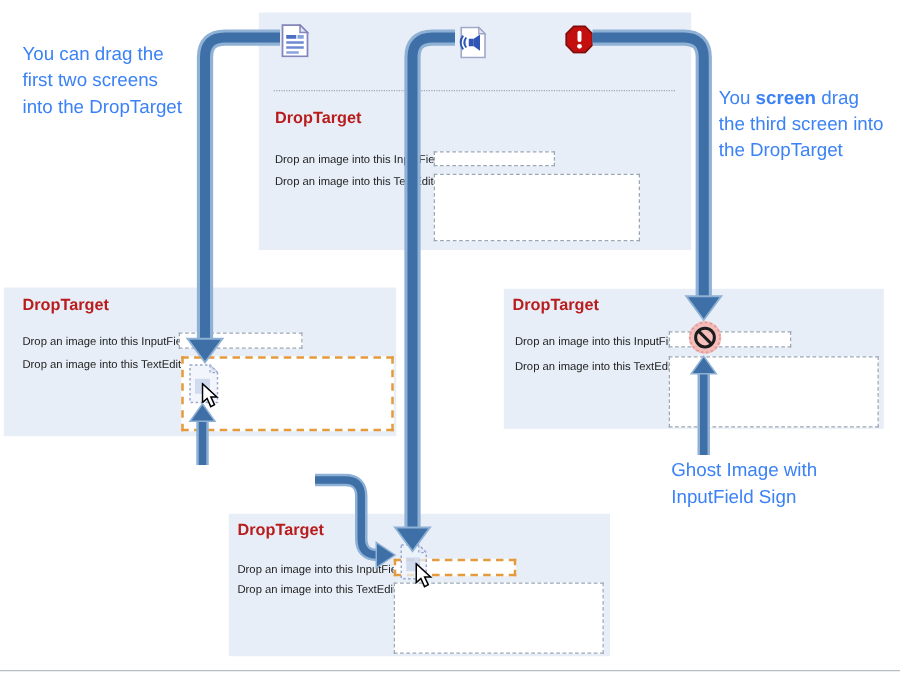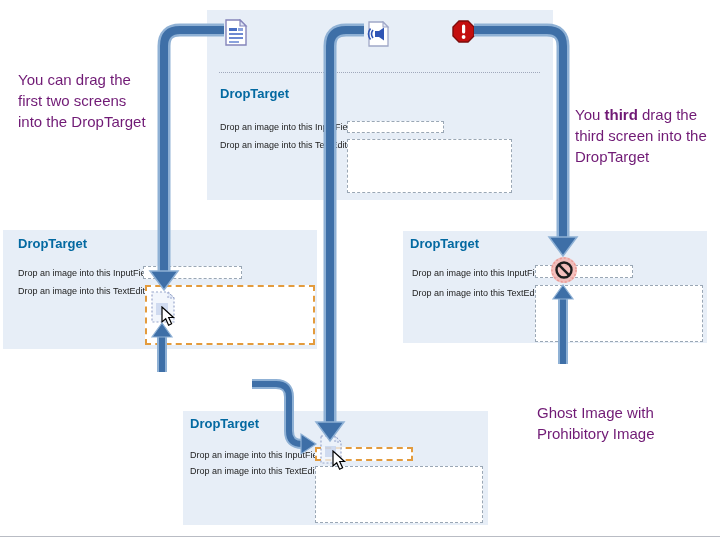--- a/index.html
+++ b/index.html
@@ -1,27 +1,27 @@
 <!DOCTYPE html>
 <html><head>
 <meta charset="utf-8">
 <style>
   html,body{margin:0;padding:0;background:#ffffff;}
   #stage{position:relative;width:720px;height:540px;background:#ffffff;overflow:hidden;
          font-family:"Liberation Sans", sans-serif;}
   .panel{position:absolute;background:#e7eef7;z-index:1;}
-  .panel-title{position:absolute;font-size:13px;font-weight:bold;color:#0369a1;white-space:nowrap;}
+  .panel-title{position:absolute;font-size:13px;font-weight:bold;color:#b91c1c;white-space:nowrap;}
   .fld-label{position:absolute;font-size:9px;color:#222;white-space:nowrap;}
   .inp{position:absolute;background:#fff;border:1px dashed #9aa7b5;box-sizing:border-box;
        font-size:9px;padding:0 2px;color:#222;}
   .ta{position:absolute;background:#fff;border:1px dashed #9aa7b5;box-sizing:border-box;resize:none;
       font-size:9px;color:#222;}
   .hl{border:2px dashed #e39b3d;}
   .divider{position:absolute;height:0;border-top:1px dotted #a0a8bc;}
-  .note{position:absolute;font-size:15px;line-height:21px;color:#701a75;z-index:3;margin-top:36px;}
+  .note{position:absolute;font-size:15px;line-height:21px;color:#3b82f6;z-index:3;}
   .ghost-wrap{position:absolute;z-index:2;}
   svg.overlay{position:absolute;left:0;top:0;z-index:5;pointer-events:none;}
   .icon{position:absolute;}
   .bottom-line{position:absolute;left:0;top:536px;width:720px;height:0;
                border-top:1px solid #b9bcc4;z-index:0;}
 </style>
 </head>
 <body>
 
 <div id="stage">
@@ -136,25 +136,25 @@
     <span class="ghost-wrap" style="left:149px;top:39px;">
       <svg width="17" height="21" viewBox="0 0 17 21">
         <polygon points="1,1 1,16 4.7,12.8 7.6,19.3 10.6,17.8 7.7,11.5 12.5,11.5" fill="#ffffff" stroke="#000000" stroke-width="1.2"></polygon>
       </svg>
     </span>
   </div>
 
   <div class="note" style="left:18px;top:33px;width:130px;">You can drag the first two screens into the DropTarget</div>
 
   <div class="note" style="left:575px;top:68px;width:132px;">
-    <span>You </span><b>third</b><span> drag the third screen into the DropTarget</span>
+    <span>You </span><b>screen</b><span> drag the third screen into the DropTarget</span>
   </div>
 
 
-  <div class="note" style="left:537px;top:366px;width:152px;">Ghost Image with Prohibitory Image</div>
+  <div class="note" style="left:537px;top:366px;width:152px;">Ghost Image with InputField Sign</div>
 
   <svg class="overlay" width="720" height="540" viewBox="0 0 720 540">
 
     <g>
       <path d="M224 30 L180 30 Q164 30 164 46 L164 272" fill="none" stroke="#8fb1d5" stroke-width="13"></path>
       <path d="M224 30 L180 30 Q164 30 164 46 L164 272" fill="none" stroke="#3e6fa7" stroke-width="8"></path>
       <polygon points="150,271 178,271 164,290" fill="#3e6fa7" stroke="#8fb1d5" stroke-width="1.5"></polygon>
     </g>
 
     <g>

